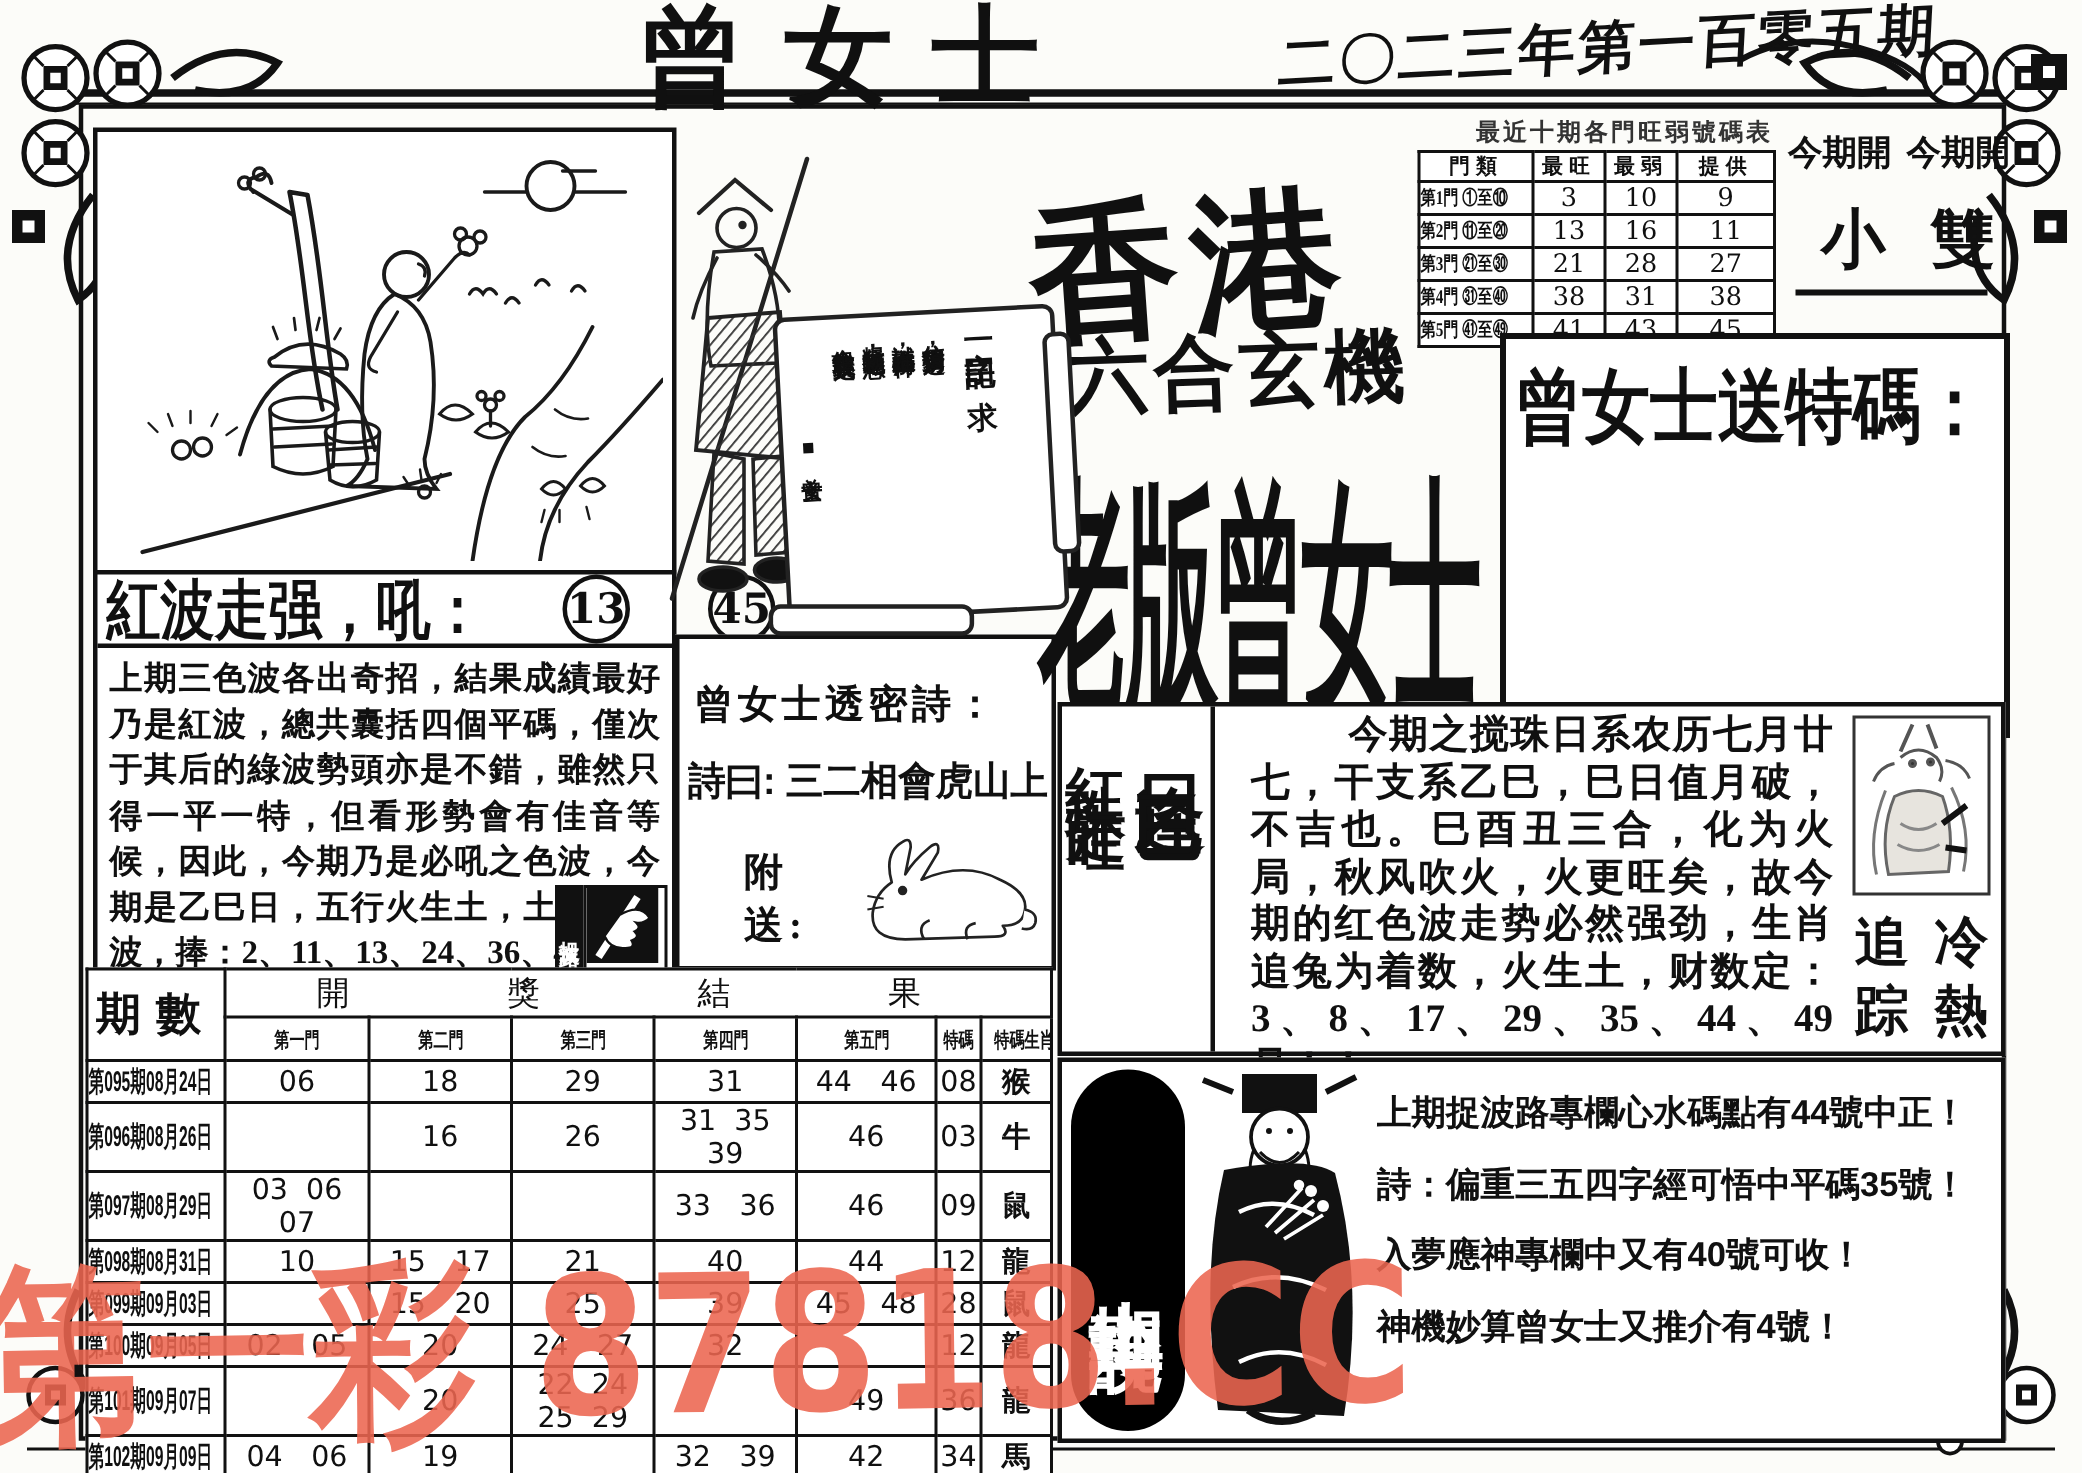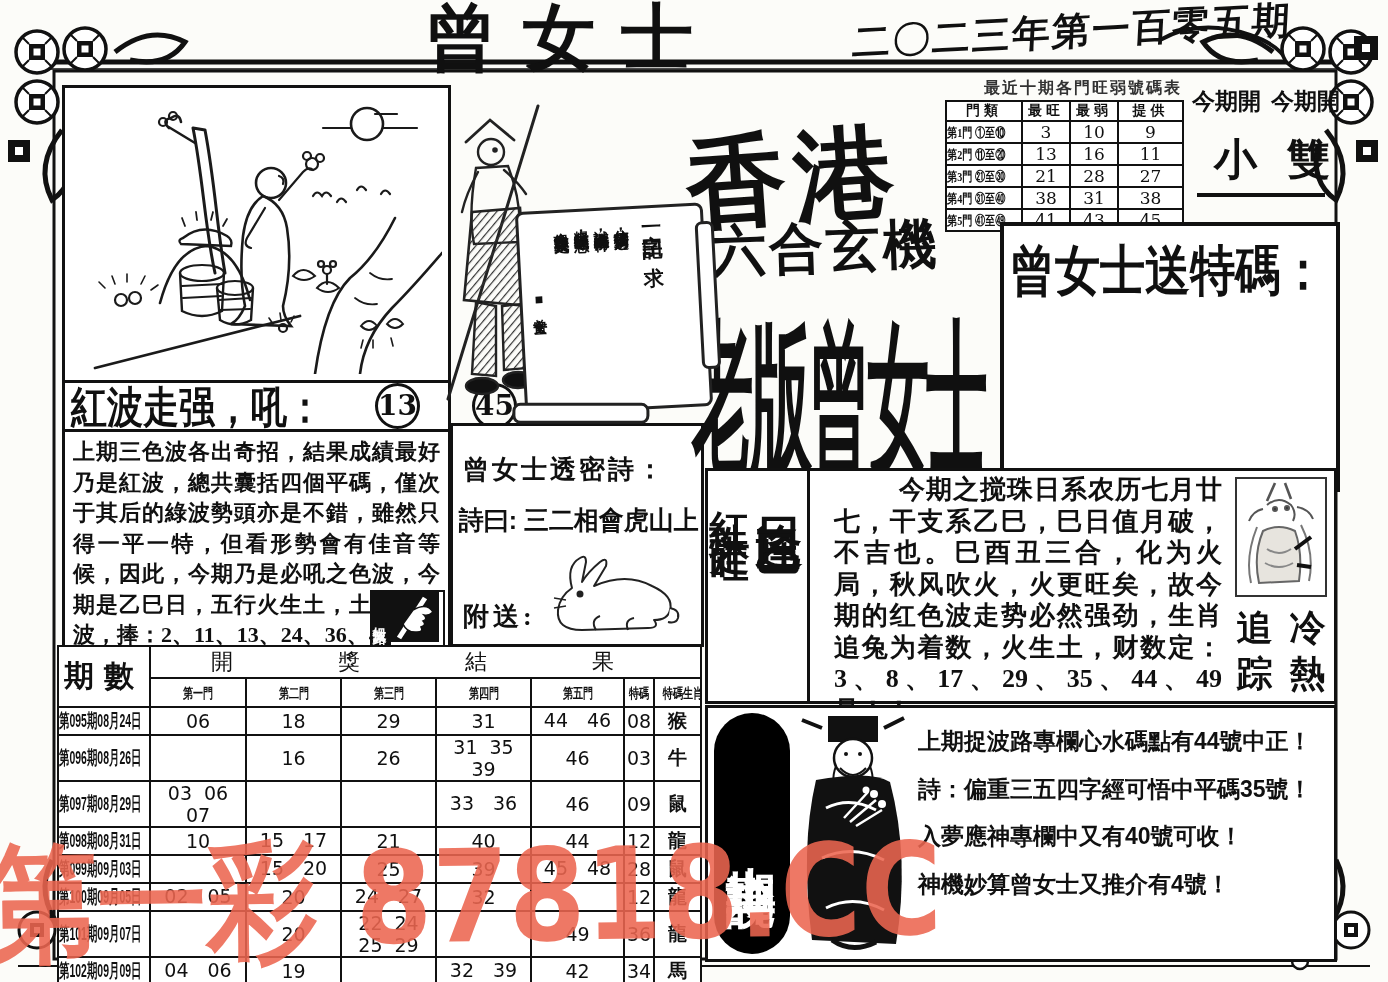--- a/index.html
+++ b/index.html
@@ -57,21 +57,21 @@
           border:3px solid #222;border-radius:7px;}
   .scroll-inner{writing-mode:vertical-rl;height:100%;padding:8px 10px 8px 6px;box-sizing:border-box;}
   .scroll-title{font-size:20px;font-weight:900;letter-spacing:3px;margin-left:8px;}
   .scroll-line{font-size:15px;font-weight:700;line-height:20px;letter-spacing:1px;}
   .scroll-sig{font-size:14px;font-weight:700;margin-right:6px;margin-top:70px;}
 
   
   .poem-box{left:450px;top:423px;width:248px;height:218px;border:3px solid #111;background:#fff;}
   .poem-t1{font-size:26px;font-weight:700;padding:10px 8px 2px 10px;letter-spacing:3px;white-space:nowrap;margin-top:16px;}
   .poem-t2{font-size:26px;font-weight:900;padding:14px 4px 2px 6px;white-space:nowrap;transform:scaleX(0.96);transform-origin:left;}
-  .poem-row{display:flex;align-items:flex-end;padding:8px 4px 0 10px;}
+  .poem-row{display:flex;align-items:flex-end;padding:8px 4px 0 10px;margin-left:33px;}
   .poem-bonus{font-size:26px;font-weight:700;letter-spacing:4px;}
 
   
   .hk{left:686px;top:112px;font-size:100px;font-weight:900;letter-spacing:8px;transform:rotate(-4deg);white-space:nowrap;}
   .mast-dot{left:690px;top:330px;width:17px;height:17px;background:#111;border-radius:50%;}
   .mast-sub{left:712px;top:212px;font-size:54px;font-weight:900;letter-spacing:3px;transform:rotate(-2deg);white-space:nowrap;}
   .mast-big{left:692px;top:288px;font-size:66px;font-weight:900;letter-spacing:-3px;white-space:nowrap;
             transform:scale(0.93,2.5);transform-origin:top left;}
 
   

